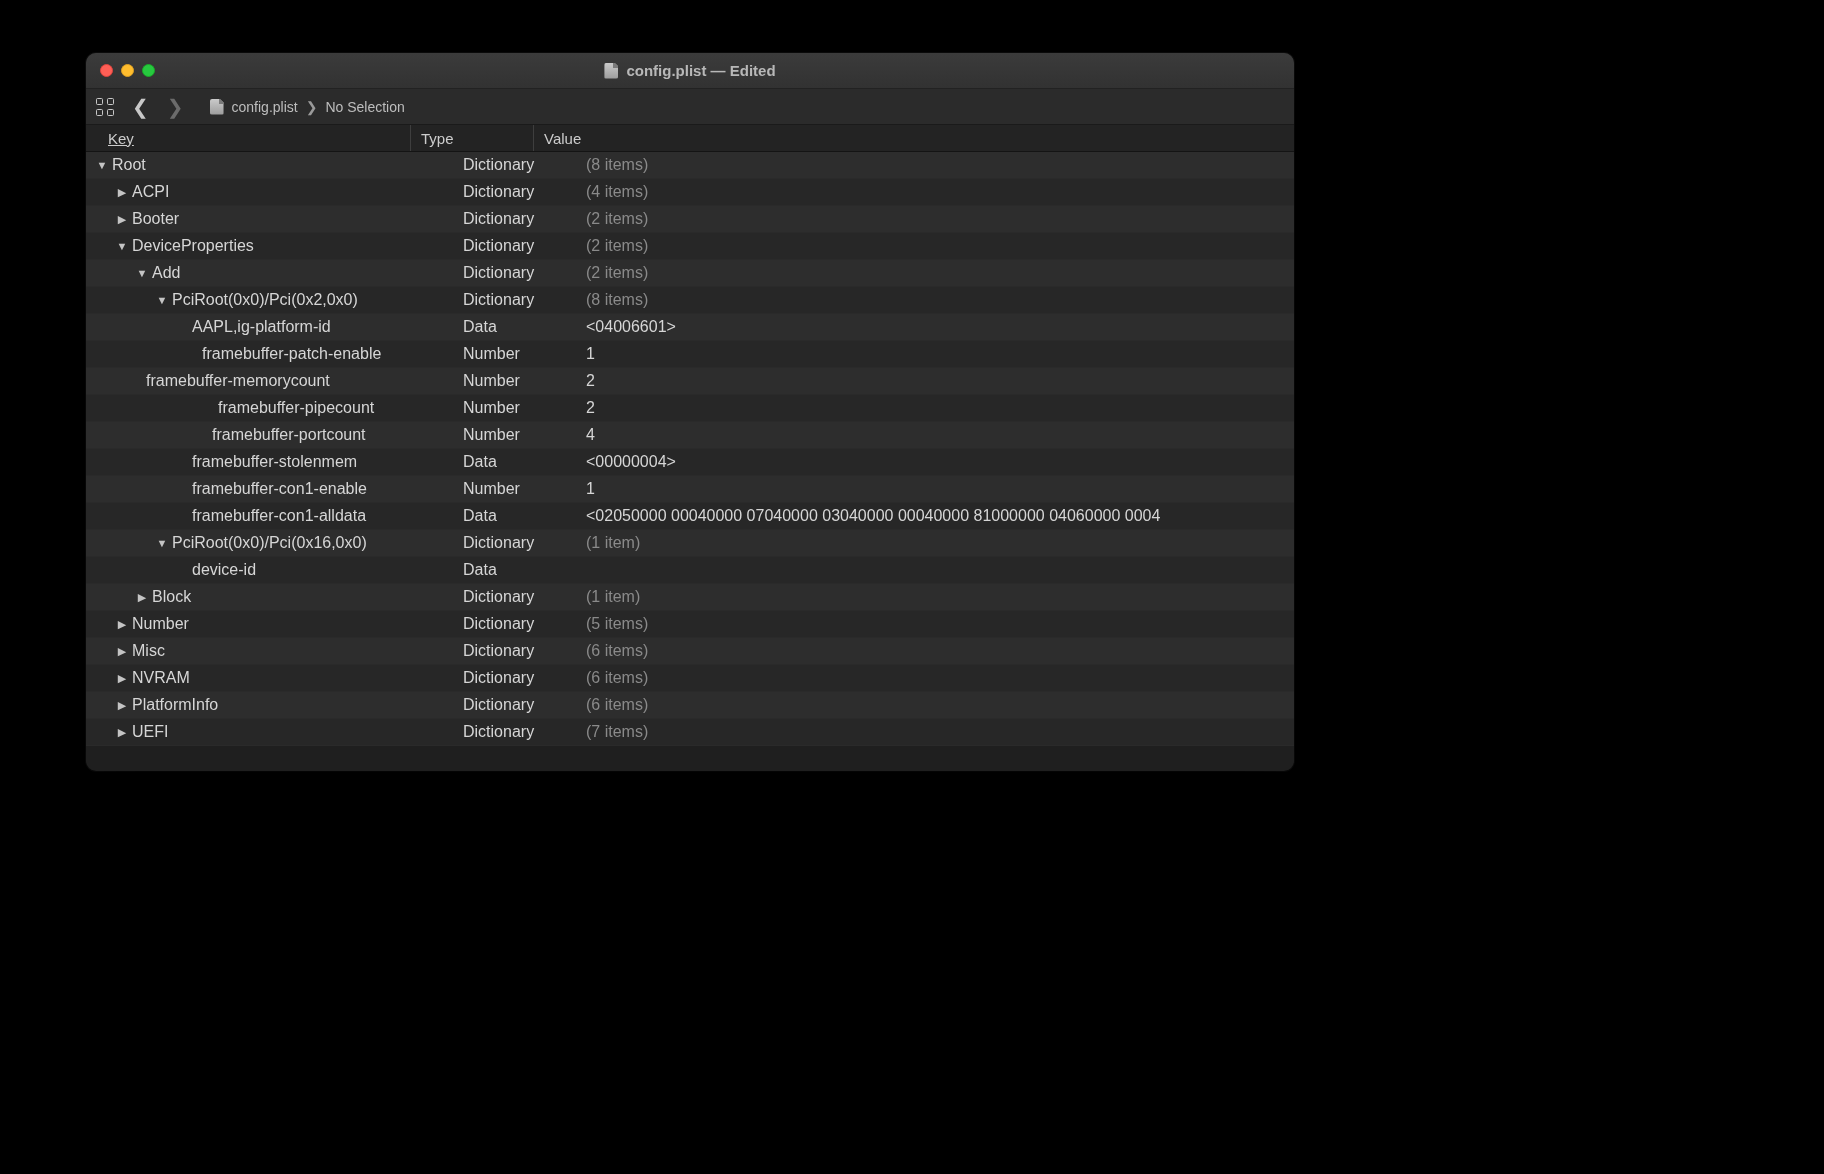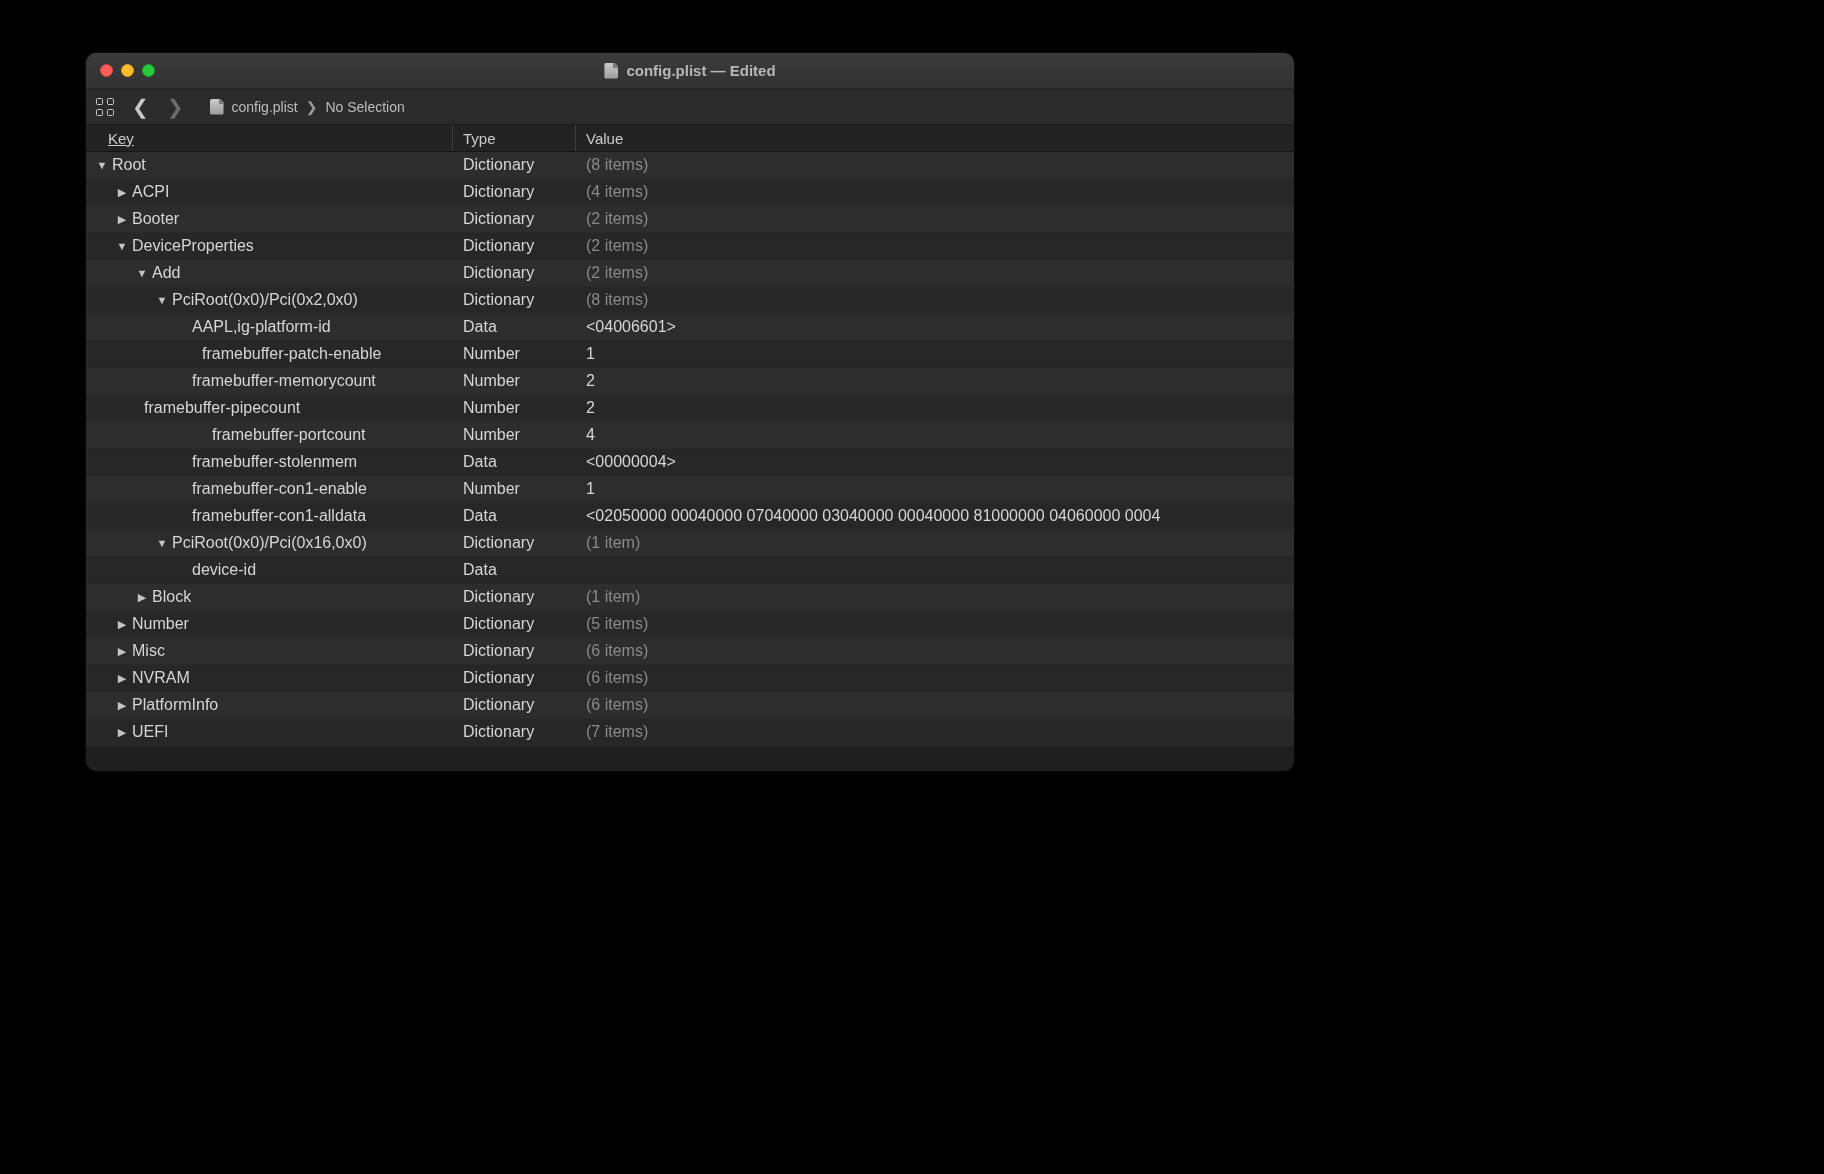--- a/index.html
+++ b/index.html
@@ -86,21 +86,21 @@
   .crumb { color:#bdbdbd; font-size:14px; display:flex; align-items:center; gap:8px; }
   .crumb-sep { color:#9a9a9a; }
 
   
   .headers {
     display:flex; height:27px; background:#232323;
     border-bottom:1px solid #141414; flex:none; align-items:center;
     font-size:15px; color:#cccccc;
   }
   .col-h { padding-left:22px; border-right:1px solid #3e3e3e; height:100%; display:flex; align-items:center; }
-  .col-key  { width:367px;text-decoration:underline; }
+  .col-key  { width:325px;text-decoration:underline; }
   .col-type { width:123px; padding-left:10px; }
   .col-value{ flex:1; padding-left:10px; border-right:none; }
 
   
   .rows { flex:1; overflow:hidden; }
   .row {
     display:flex; height:27px; align-items:center;
     font-size:16px;
     border-bottom:1px solid #2a2a2a;
   }
@@ -219,29 +219,29 @@
       </div>
       <div class="row">
         <div class="cell-key" style="padding-left: 100px;">
           <span class="disclosure"></span>
           <span>framebuffer-patch-enable</span>
         </div>
         <div class="cell-type">Number</div>
         <div class="cell-value">1</div>
       </div>
       <div class="row">
-        <div class="cell-key" style="padding-left: 90px;">
+        <div class="cell-key" style="padding-left: 44px;">
           <span class="disclosure"></span>
           <span>framebuffer-memorycount</span>
         </div>
         <div class="cell-type">Number</div>
         <div class="cell-value">2</div>
       </div>
       <div class="row">
-        <div class="cell-key" style="padding-left: 42px;">
+        <div class="cell-key" style="padding-left: 116px;">
           <span class="disclosure"></span>
           <span>framebuffer-pipecount</span>
         </div>
         <div class="cell-type">Number</div>
         <div class="cell-value">2</div>
       </div>
       <div class="row">
         <div class="cell-key" style="padding-left: 110px;">
           <span class="disclosure"></span>
           <span>framebuffer-portcount</span>

